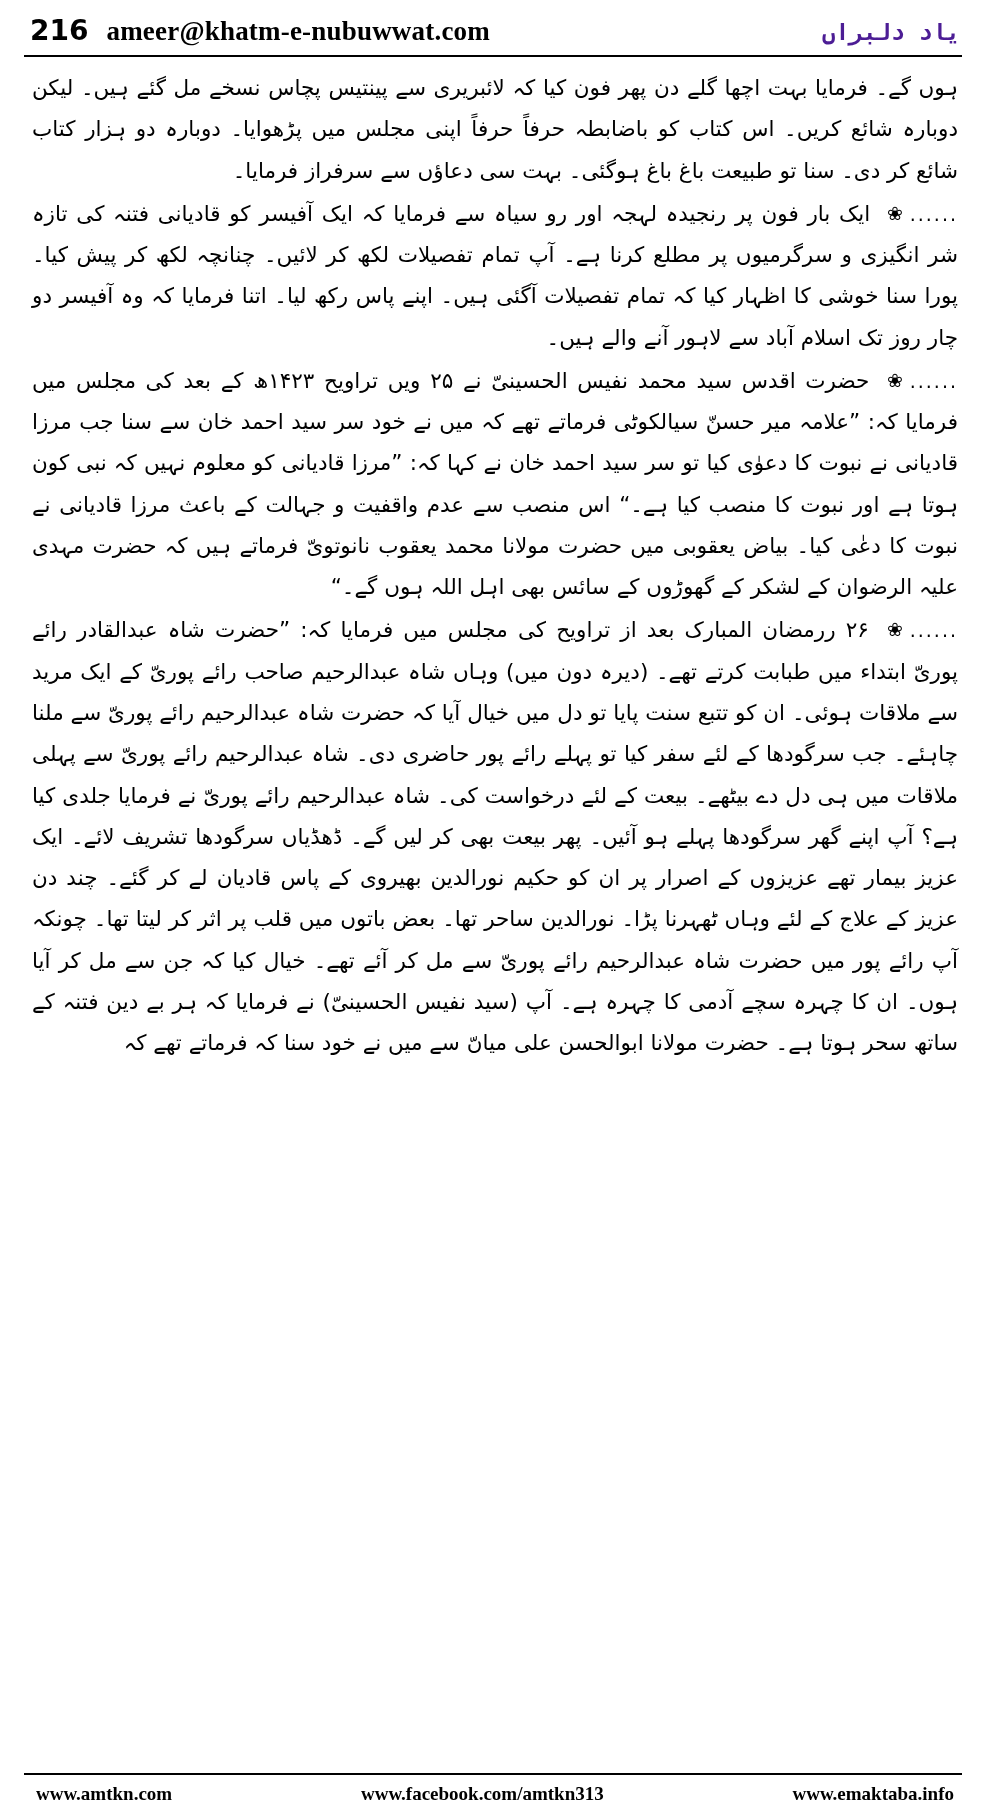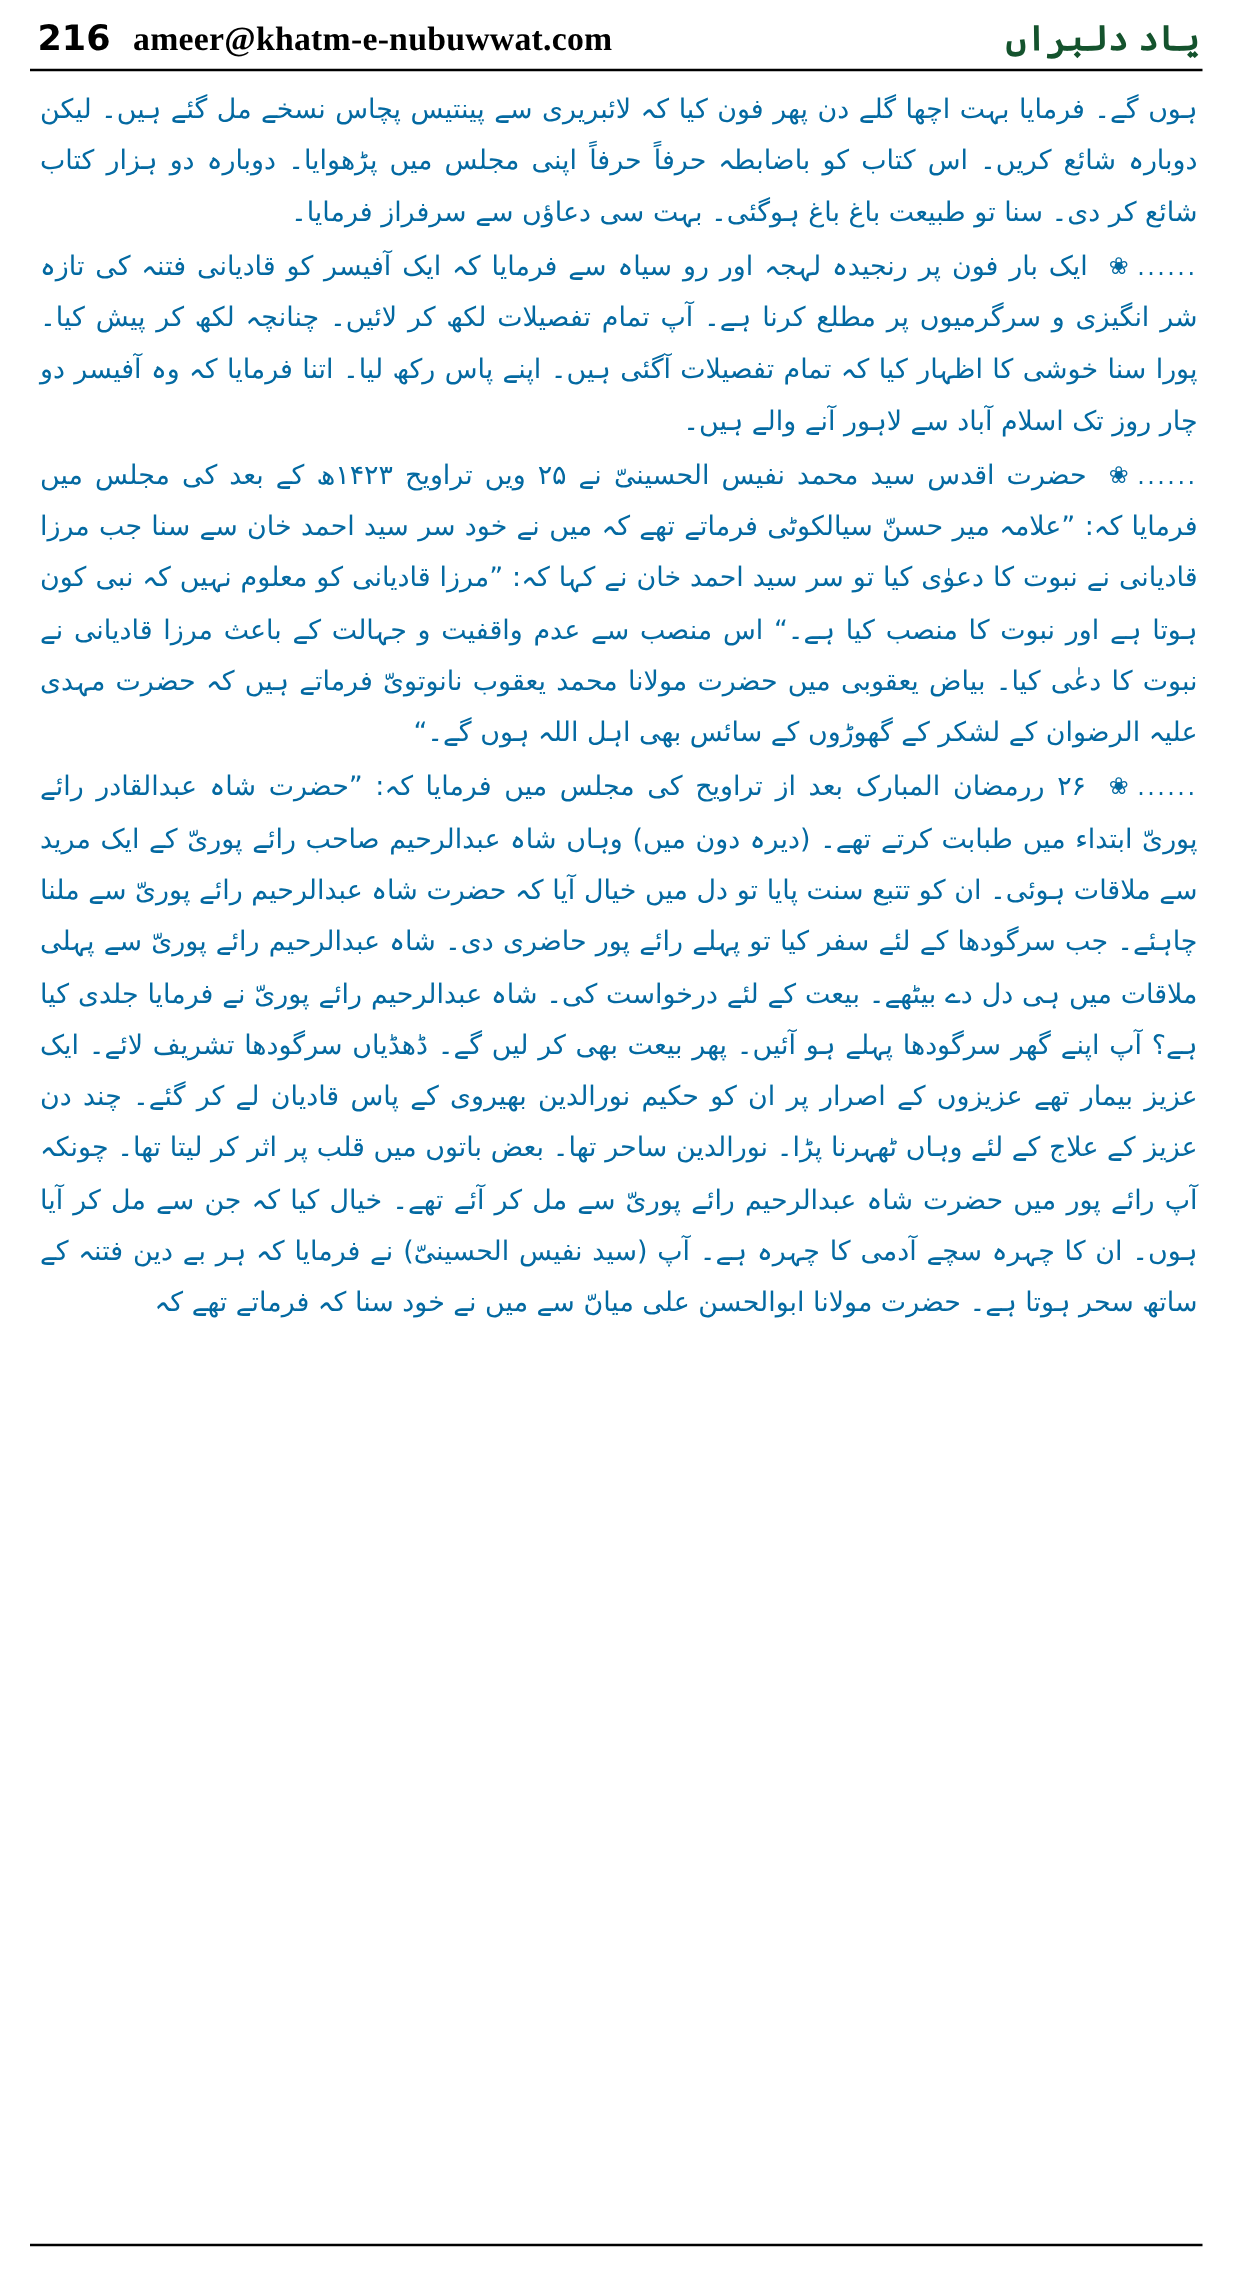--- a/index.html
+++ b/index.html
@@ -48,24 +48,24 @@
     white-space: nowrap;
   }
   .header-pageno {
     font-family: "DejaVu Sans", sans-serif;
     font-size: 28px;
     font-weight: 700;
     color: #000;
     white-space: nowrap;
   }
   .header-title {
-    font-family: Liberation Sans, sans-serif;
-    font-size: 28px;
+    font-family: Liberation Mono, monospace;
+    font-size: 23px;
     font-weight: 700;
-    color: #14532d;
+    color: #4c1d95;
     white-space: nowrap;
     direction: rtl;
   }
 
   .rule {
     border: 0;
     border-top: 2.5px solid #000;
     margin: 2px 2px 10px 2px;
     width: 100%;
   }
@@ -76,21 +76,21 @@
 
   
   .body-area {
     flex: 1 1 auto;
     direction: rtl;
     text-align: justify;
     text-align-last: right;
     font-family: "DejaVu Sans", sans-serif;
     font-size: 21.5px;
     line-height: 1.92;
-    color: #0369a1;
+    color: #000000;
     padding: 0 6px;
     overflow: hidden;
   }
   .para {
     margin: 0 0 2px 0;
     text-align: justify;
     text-align-last: right;
   }
   .para.indent {
     text-indent: 0;
@@ -176,14 +176,19 @@
         <span class="dots">......</span>
         <span class="flower">❀</span>
       </span>
       <span>۲۶ ررمضان المبارک بعد از تراویح کی مجلس میں فرمایا کہ: ”حضرت شاہ عبدالقادر رائے پوریّ ابتداء میں طبابت کرتے تھے۔ (دیرہ دون میں) وہاں شاہ عبدالرحیم صاحب رائے پوریّ کے ایک مرید سے ملاقات ہوئی۔ ان کو تتبع سنت پایا تو دل میں خیال آیا کہ حضرت شاہ عبدالرحیم رائے پوریّ سے ملنا چاہئے۔ جب سرگودھا کے لئے سفر کیا تو پہلے رائے پور حاضری دی۔ شاہ عبدالرحیم رائے پوریّ سے پہلی ملاقات میں ہی دل دے بیٹھے۔ بیعت کے لئے درخواست کی۔ شاہ عبدالرحیم رائے پوریّ نے فرمایا جلدی کیا ہے؟ آپ اپنے گھر سرگودھا پہلے ہو آئیں۔ پھر بیعت بھی کر لیں گے۔ ڈھڈیاں سرگودھا تشریف لائے۔ ایک عزیز بیمار تھے عزیزوں کے اصرار پر ان کو حکیم نورالدین بھیروی کے پاس قادیان لے کر گئے۔ چند دن عزیز کے علاج کے لئے وہاں ٹھہرنا پڑا۔ نورالدین ساحر تھا۔ بعض باتوں میں قلب پر اثر کر لیتا تھا۔ چونکہ آپ رائے پور میں حضرت شاہ عبدالرحیم رائے پوریّ سے مل کر آئے تھے۔ خیال کیا کہ جن سے مل کر آیا ہوں۔ ان کا چہرہ سچے آدمی کا چہرہ ہے۔ آپ (سید نفیس الحسینیّ) نے فرمایا کہ ہر بے دین فتنہ کے ساتھ سحر ہوتا ہے۔ حضرت مولانا ابوالحسن علی میاںّ سے میں نے خود سنا کہ فرماتے تھے کہ</span>
     </p>
 
   </div>
 
   <hr class="rule rule-bottom">
 
+  <div class="footer">
+    <span>www.amtkn.com</span>
+    <span>www.facebook.com/amtkn313</span>
+    <span>www.emaktaba.info</span>
+  </div>
 
 </div>
 
 </body></html>

